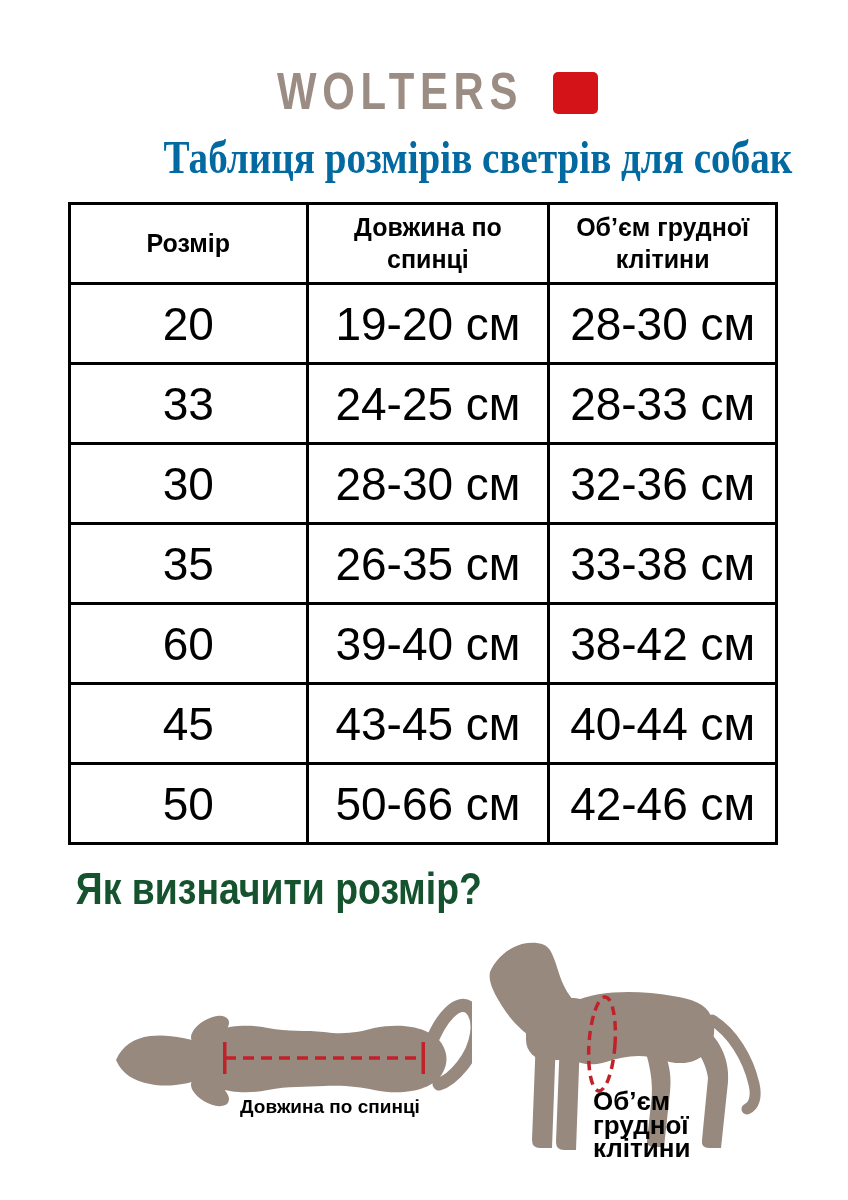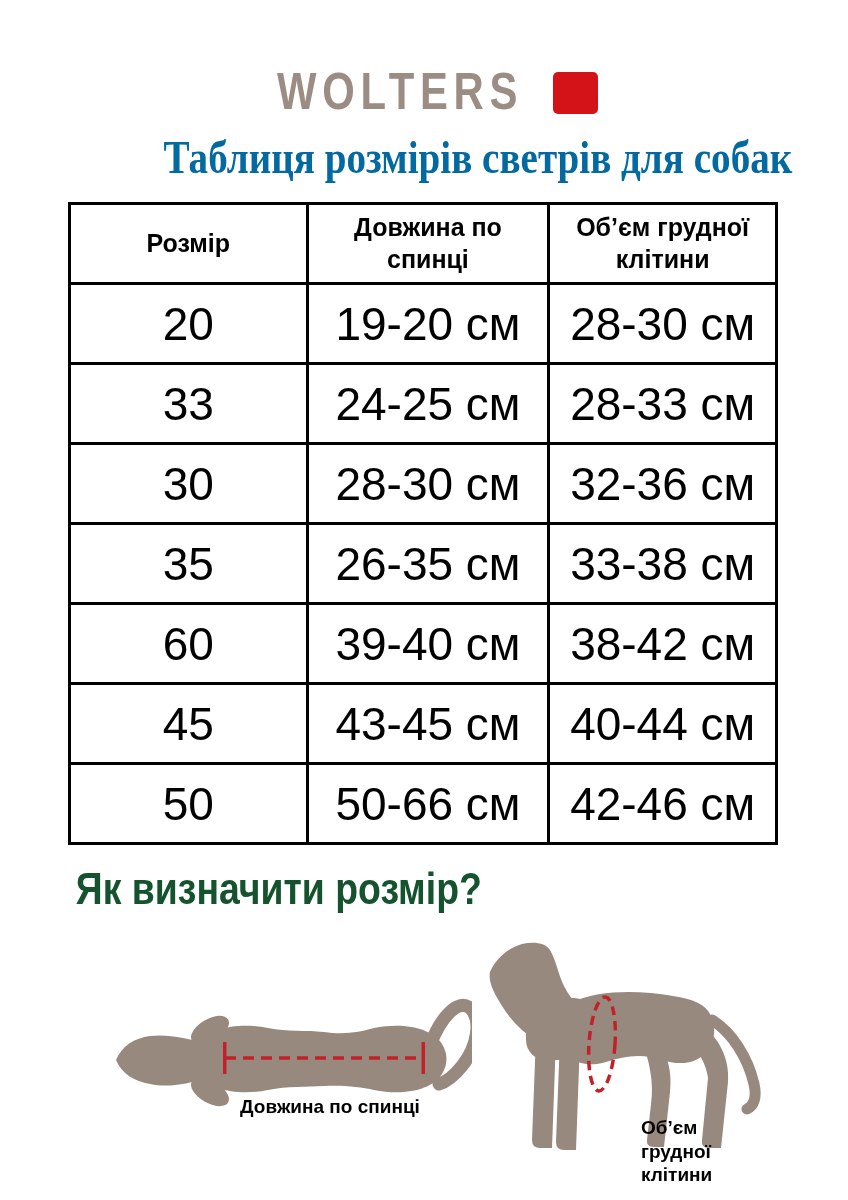--- a/index.html
+++ b/index.html
@@ -107,25 +107,24 @@
     font-weight: 700;
   }
   .label-back-length {
     left: 180px; top: 1096px;
     width: 300px;
     text-align: center;
     font-size: 19px;
     white-space: nowrap;
   }
   .label-chest {
-    left: 593px; top: 1116px;
-    font-size: 19px;
+    left: 593px; top: 1090px;
+    font-size: 26px;
     line-height: 23.5px;
     text-align: left;
-    margin-left: 48px;
   }
 </style>
 </head>
 <body>
 
 <div class="page">
 
   <div class="logo-row">
     <span class="logo-text" style="color: rgb(156, 141, 132);">WOLTERS</span>
     <span class="logo-square" style="background: rgb(212, 19, 24);"></span>

